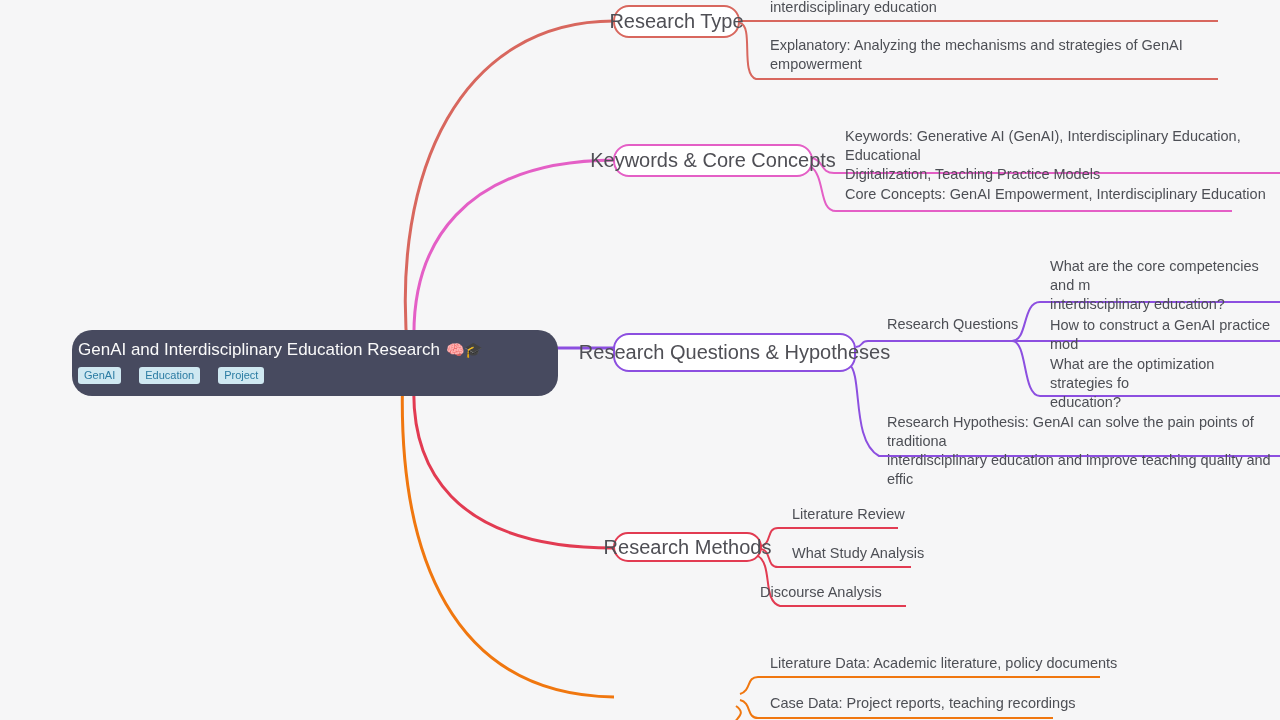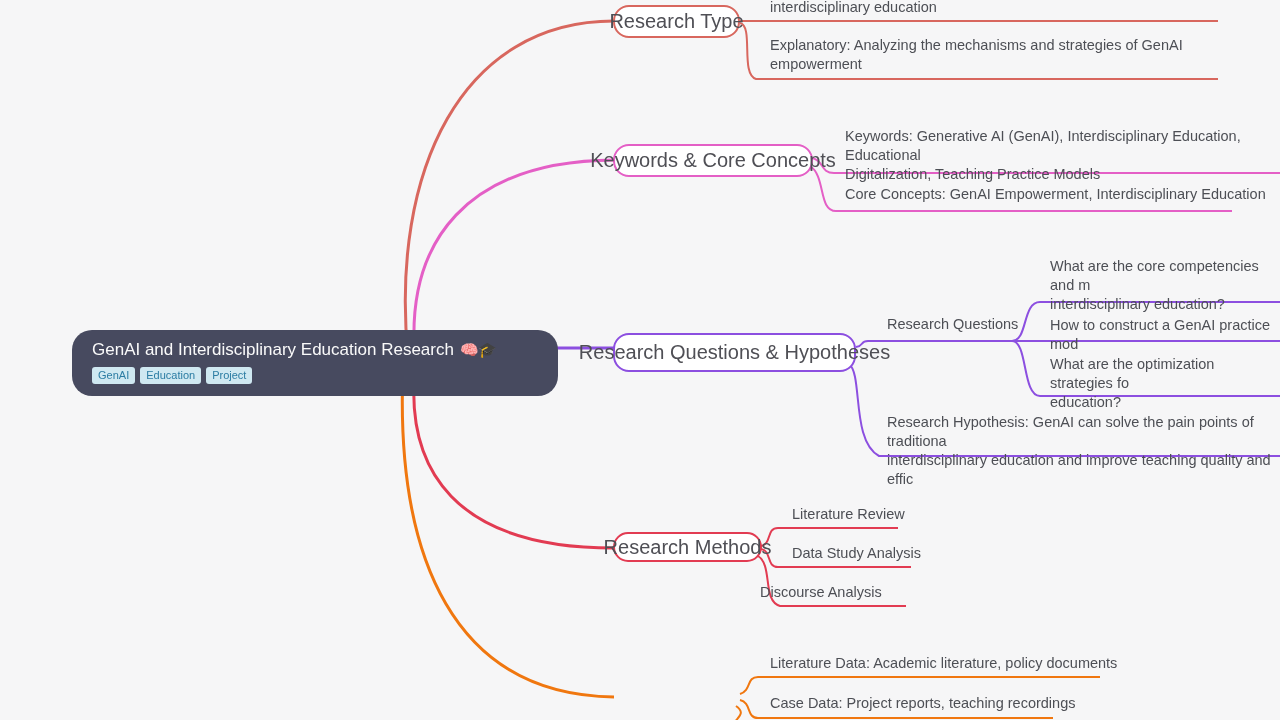--- a/index.html
+++ b/index.html
@@ -18,27 +18,27 @@
     white-space:nowrap;
   }
   .child-text{
     position:absolute;z-index:2;font-size:14.5px;line-height:19px;
     color:#4d4f55;white-space:pre-line;
   }
   .nowrap{white-space:nowrap;}
   .root-node{
     position:absolute;left:72px;top:330px;width:486px;height:66px;z-index:3;
     background:#474a5f;border-radius:20px;box-sizing:border-box;
-    padding:9px 20px 0 20px;
+    padding:9px 20px 0 6px;
   }
   .root-title{
     color:#fafafa;font-size:17px;line-height:22px;white-space:nowrap;
   }
   .root-emojis{font-size:15px;margin-left:6px;}
-  .tag-row{display:flex;gap:5px;margin-top:6px;}
+  .tag-row{display:flex;gap:18px;margin-top:6px;}
   .tag{
     background:#cfe8f1;color:#2b7ca3;font-size:11px;line-height:13px;
     padding:2px 6px;border-radius:3px;white-space:nowrap;
   }
 </style>
 </head>
 <body>
 
 <div id="canvas">
 
@@ -110,19 +110,19 @@
   <div class="child-text nowrap" style="left:887px;top:315px;">Research Questions</div>
   <div class="child-text" style="left:1050px;top:257px;">What are the core competencies and m
 interdisciplinary education?</div>
   <div class="child-text" style="left:1050px;top:316px;">How to construct a GenAI practice mod</div>
   <div class="child-text" style="left:1050px;top:355px;">What are the optimization strategies fo
 education?</div>
   <div class="child-text" style="left:887px;top:413px;">Research Hypothesis: GenAI can solve the pain points of traditiona
 interdisciplinary education and improve teaching quality and effic</div>
 
   <div class="child-text nowrap" style="left:792px;top:505px;">Literature Review</div>
-  <div class="child-text nowrap" style="left:792px;top:544px;">Data Study Analysis</div>
+  <div class="child-text nowrap" style="left:792px;top:544px;">What Study Analysis</div>
   <div class="child-text nowrap" style="left:760px;top:583px;">Discourse Analysis</div>
 
   <div class="child-text nowrap" style="left:770px;top:654px;">Literature Data: Academic literature, policy documents</div>
   <div class="child-text nowrap" style="left:770px;top:694px;">Case Data: Project reports, teaching recordings</div>
 
 </div>
 
 </body></html>

